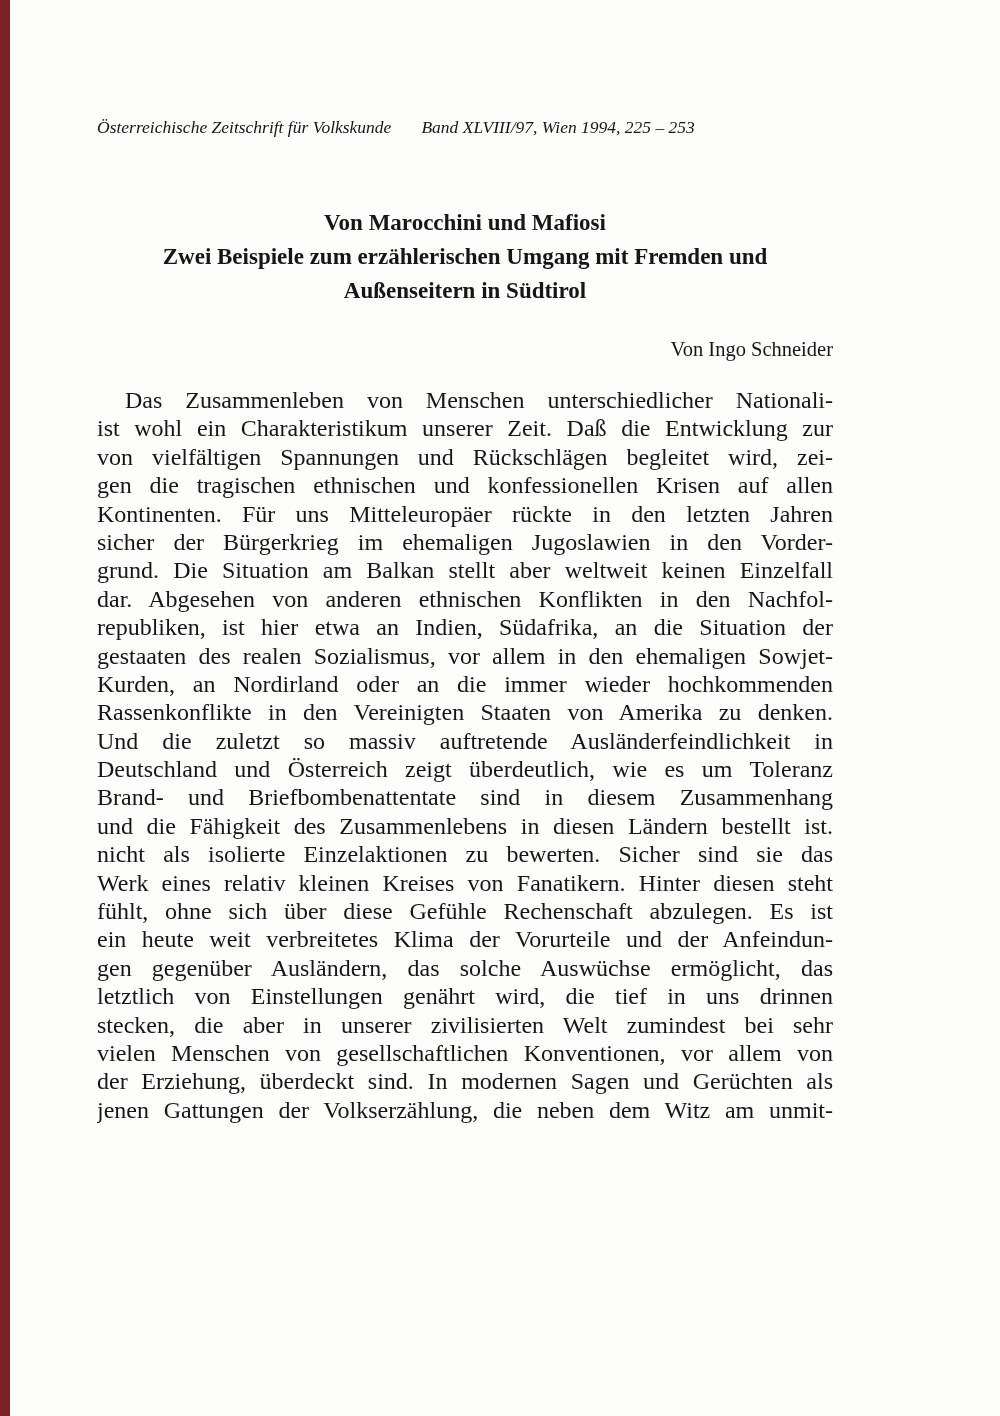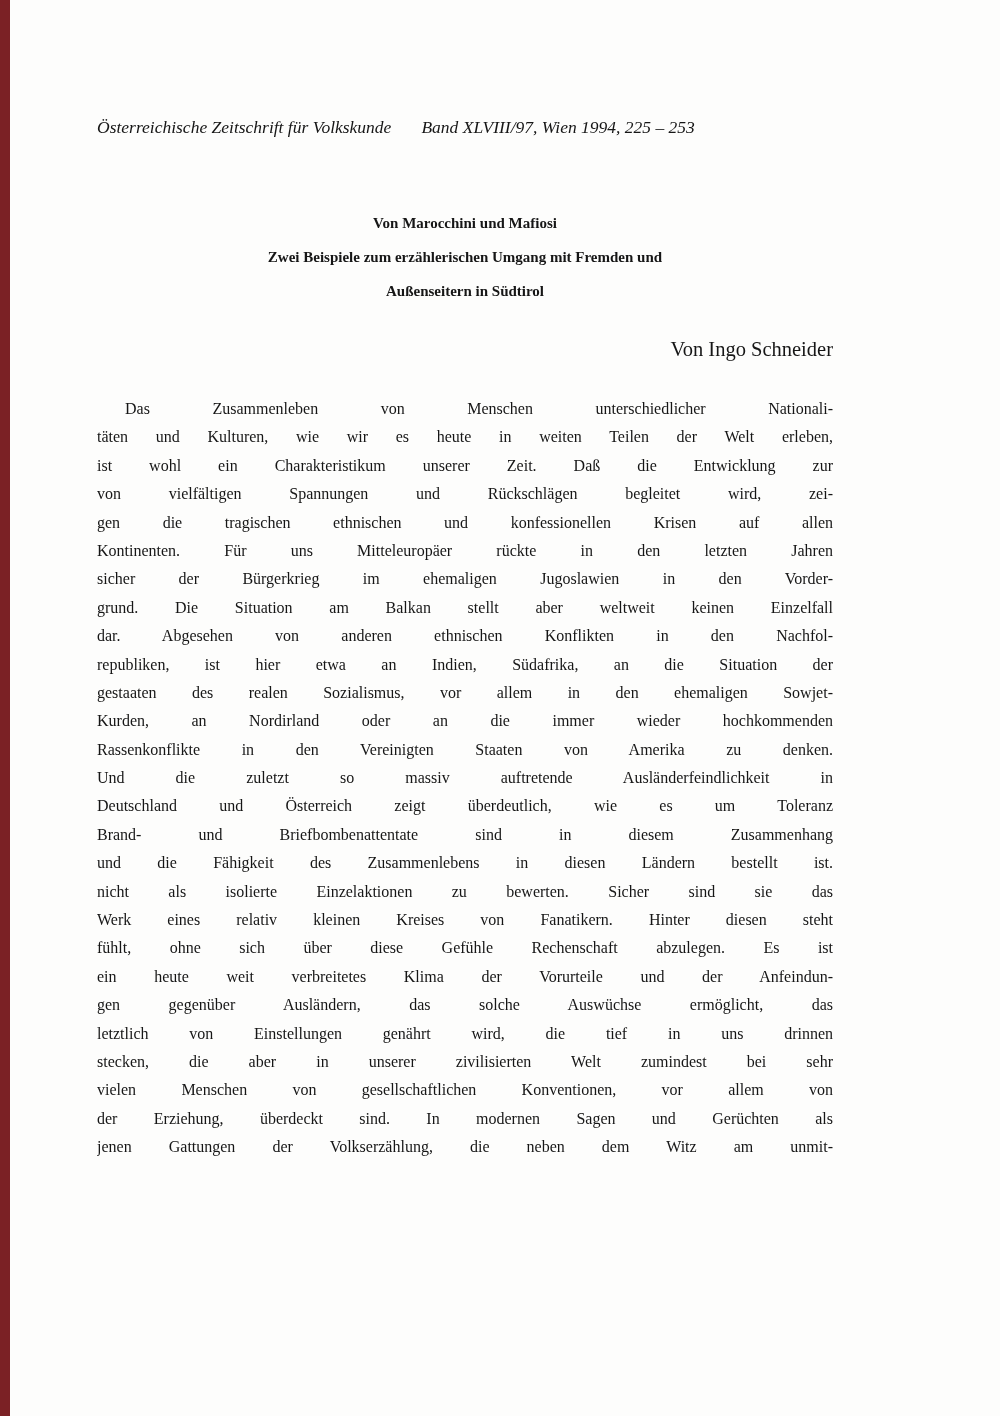--- a/index.html
+++ b/index.html
@@ -37,32 +37,32 @@
     gap: 30px;
     font-style: italic;
     font-size: 17.5px;
     line-height: 22px;
     white-space: nowrap;
   }
   .title-block {
     margin-top: 68px;
     text-align: center;
     font-weight: bold;
-    font-size: 15px;
+    font-size: 23px;
     line-height: 34px;
   }
   .author {
     margin-top: 28px;
     text-align: right;
     font-size: 20.5px;
     line-height: 26px;
   }
   .body-block {
-    margin-top: 33px;
-    font-size: 16px;
+    margin-top: 24px;
+    font-size: 24px;
   }
   .line {
     text-align: justify;
     text-align-last: justify;
     line-height: 28.4px;
     height: 28.4px;
     overflow: hidden;
     white-space: nowrap;
   }
   .line.indent {
@@ -85,21 +85,20 @@
     <div class="title-block">
       <div>Von Marocchini und Mafiosi</div>
       <div>Zwei Beispiele zum erzählerischen Umgang mit Fremden und</div>
       <div>Außenseitern in Südtirol</div>
     </div>
 
     <div class="author">Von Ingo Schneider</div>
 
     <div class="body-block">
       <div class="line indent">Das Zusammenleben von Menschen unterschiedlicher Nationali-</div>
-      <div class="line">täten und Kulturen, wie wir es heute in weiten Teilen der Welt erleben,</div>
       <div class="line">ist wohl ein Charakteristikum unserer Zeit. Daß die Entwicklung zur</div>
       <div class="line">von vielfältigen Spannungen und Rückschlägen begleitet wird, zei-</div>
       <div class="line">gen die tragischen ethnischen und konfessionellen Krisen auf allen</div>
       <div class="line">Kontinenten. Für uns Mitteleuropäer rückte in den letzten Jahren</div>
       <div class="line">sicher der Bürgerkrieg im ehemaligen Jugoslawien in den Vorder-</div>
       <div class="line">grund. Die Situation am Balkan stellt aber weltweit keinen Einzelfall</div>
       <div class="line">dar. Abgesehen von anderen ethnischen Konflikten in den Nachfol-</div>
       <div class="line">republiken, ist hier etwa an Indien, Südafrika, an die Situation der</div>
       <div class="line">gestaaten des realen Sozialismus, vor allem in den ehemaligen Sowjet-</div>
       <div class="line">Kurden, an Nordirland oder an die immer wieder hochkommenden</div>

